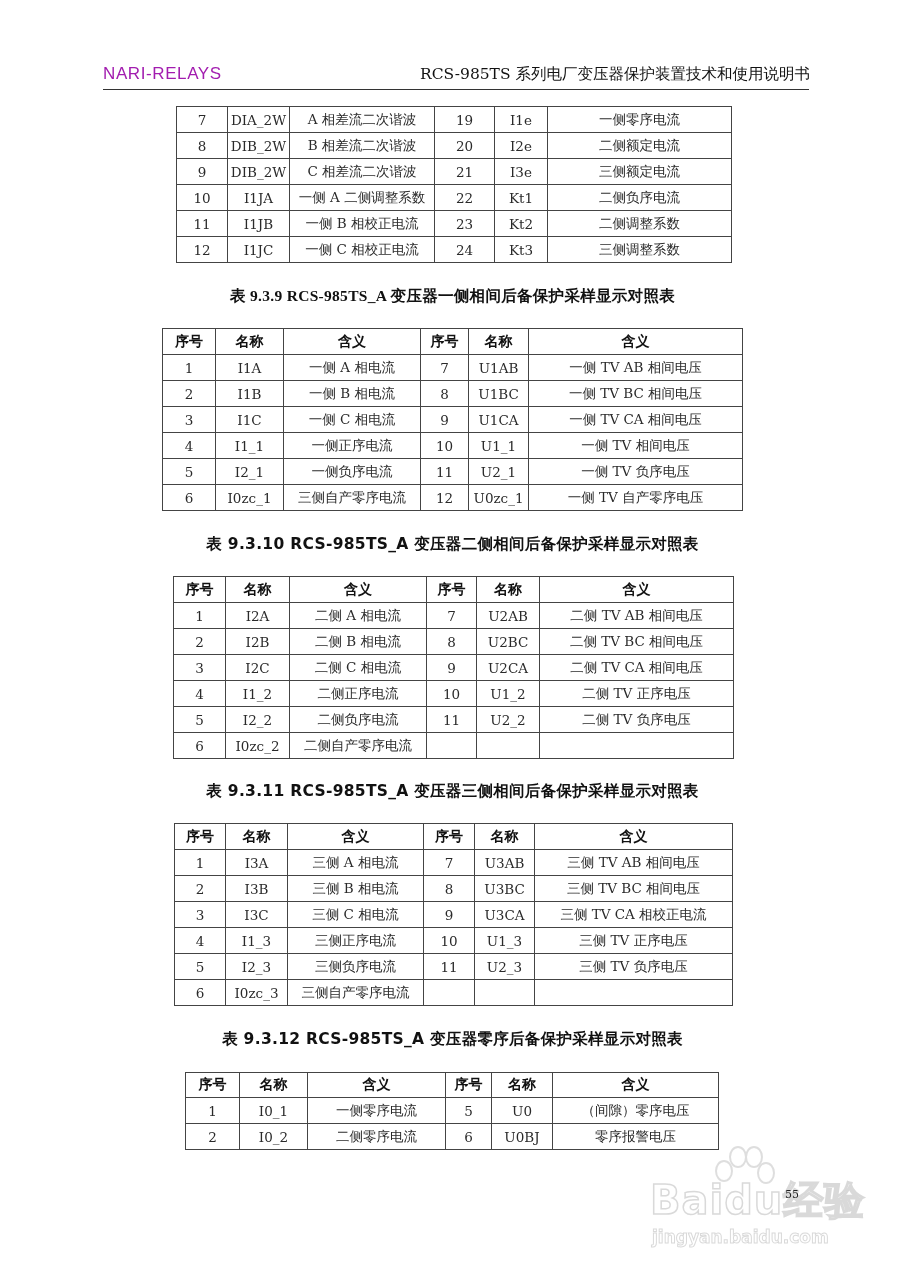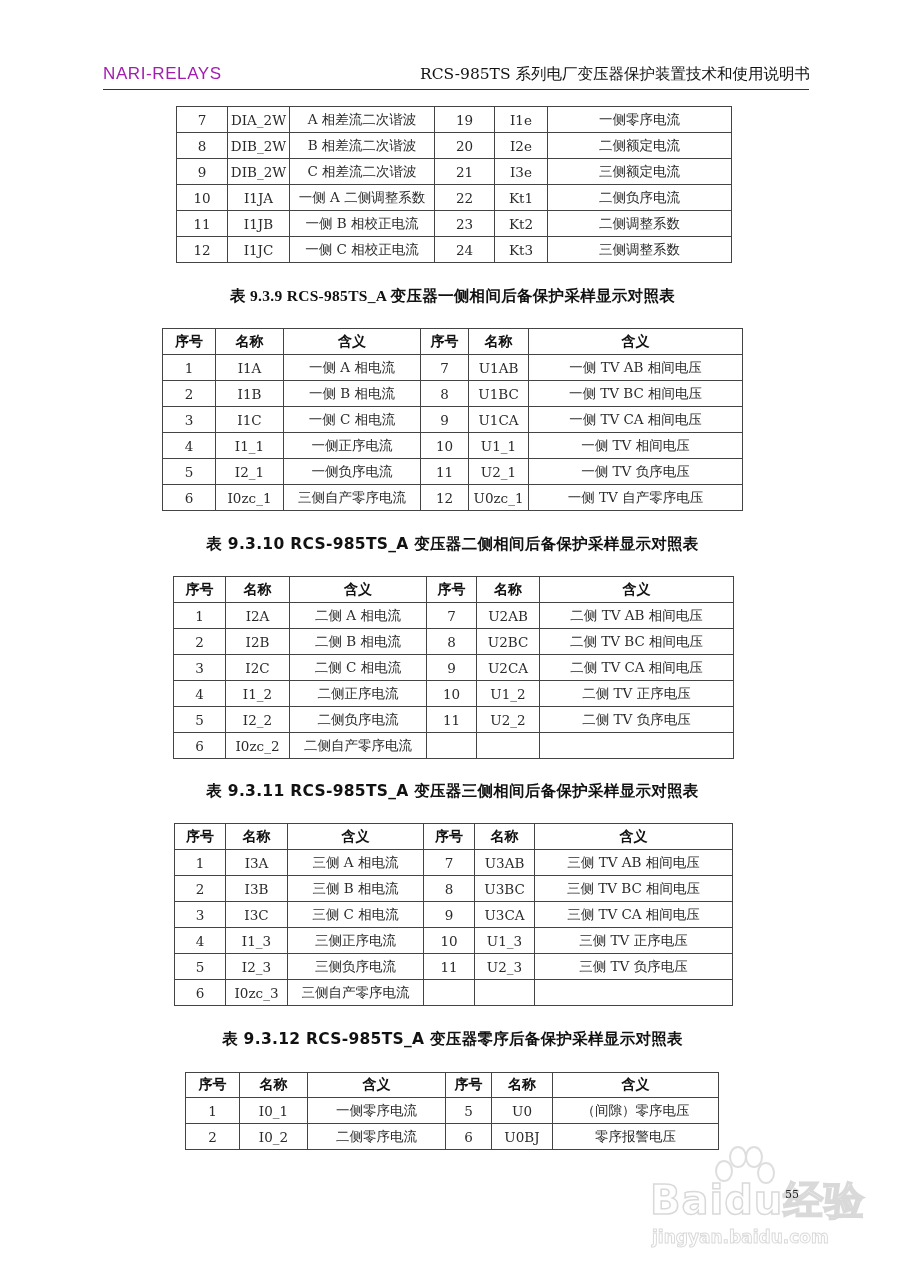--- a/index.html
+++ b/index.html
@@ -305,21 +305,21 @@
       <td>8</td>
       <td>U3BC</td>
       <td>三侧 TV  BC 相间电压</td>
     </tr>
     <tr style="height:26px">
       <td>3</td>
       <td>I3C</td>
       <td>三侧 C 相电流</td>
       <td>9</td>
       <td>U3CA</td>
-      <td>三侧 TV  CA 相间电压</td>
+      <td>三侧 TV  CA 相校正电流</td>
     </tr>
     <tr style="height:26px">
       <td>4</td>
       <td>I1_3</td>
       <td>三侧正序电流</td>
       <td>10</td>
       <td>U1_3</td>
       <td>三侧 TV 正序电压</td>
     </tr>
     <tr style="height:26px">

